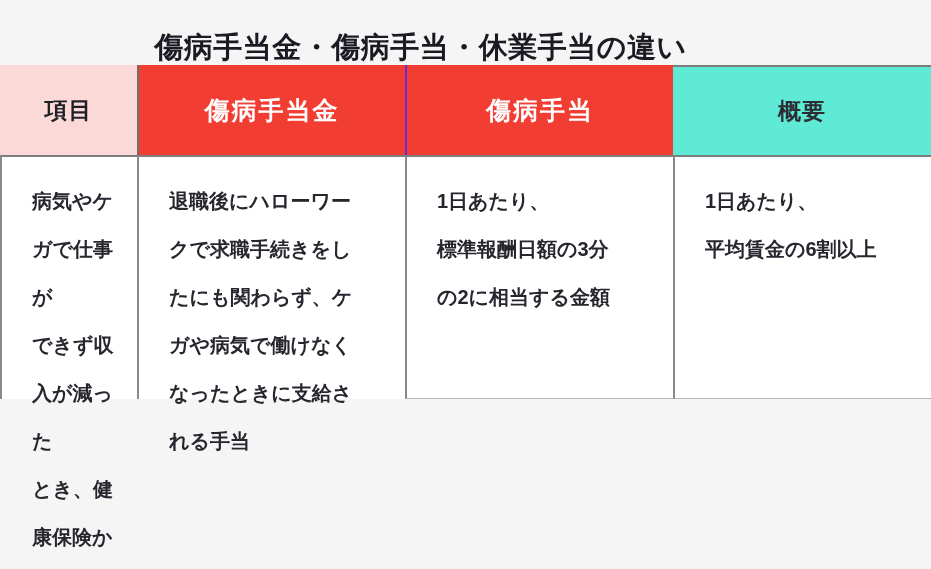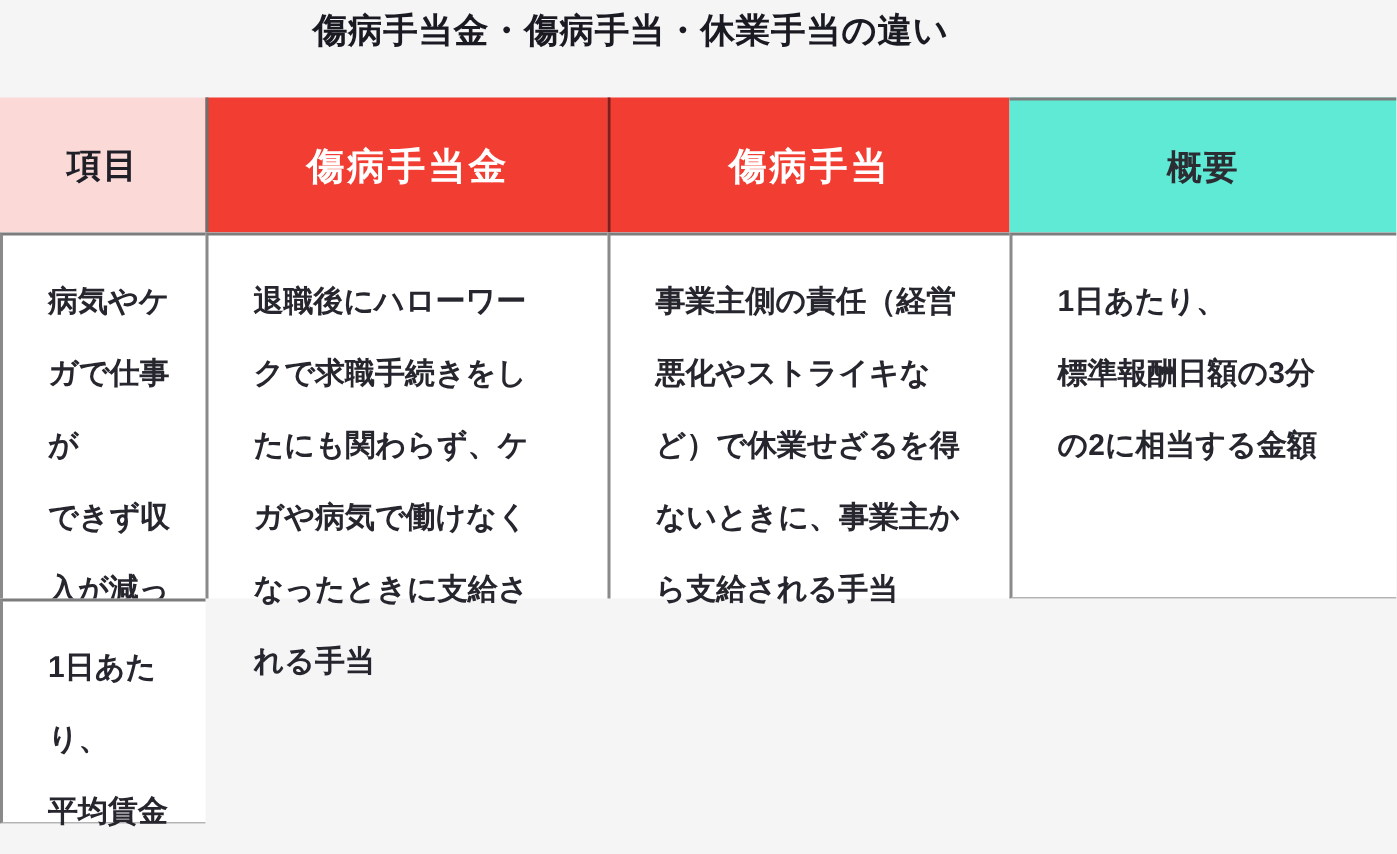--- a/index.html
+++ b/index.html
@@ -13,23 +13,23 @@
     overflow: hidden;
     background: #f5f5f6;
     font-family: "Liberation Sans", sans-serif;
     font-weight: bold;
   }
   .title {
     position: absolute;
     top: 0;
     left: 0;
     width: 841px;
-    padding-top: 5px;
+    padding-top: 28px;
     text-align: center;
-    font-size: 23px;
+    font-size: 29px;
     font-weight: bold;
     color: #1a1a23;
     letter-spacing: 0.5px;
   }
   .grid {
     position: absolute;
     top: 65px;
     left: 0;
     width: 931px;
     height: 484px;
@@ -56,21 +56,21 @@
     display: flex;
     align-items: center;
     justify-content: center;
     font-size: 25px;
     letter-spacing: 2px;
   }
   .head-first {
     border-left: 2px solid #6f6f6f;
   }
   .head-div {
-    border-left: 2px solid #7f1d1d;
+    border-left: 2px solid #6d28d9;
   }
   .rowlabel {
     background: #5eead4;
     color: #2c2c33;
     display: flex;
     align-items: center;
     justify-content: center;
     font-size: 23px;
     letter-spacing: 1px;
     border-top: 2px solid #7d7d7d;
@@ -104,25 +104,20 @@
   <div class="cell bodycell">病気やケガで仕事が
 できず収入が減った
 とき、健康保険から
 支給される手当</div>
   <div class="cell bodycell">退職後にハローワー
 クで求職手続きをし
 たにも関わらず、ケ
 ガや病気で働けなく
 なったときに支給さ
 れる手当</div>
-  <div class="cell bodycell">事業主側の責任（経営
-悪化やストライキな
-ど）で休業せざるを得
-ないときに、事業主か
-ら支給される手当</div>
 
   <div class="cell bodycell row-last">1日あたり、
 標準報酬日額の3分
 の2に相当する金額</div>
   <div class="cell bodycell row-last">1日あたり、
 平均賃金の6割以上</div>
 
 </div>
 
 </body></html>

